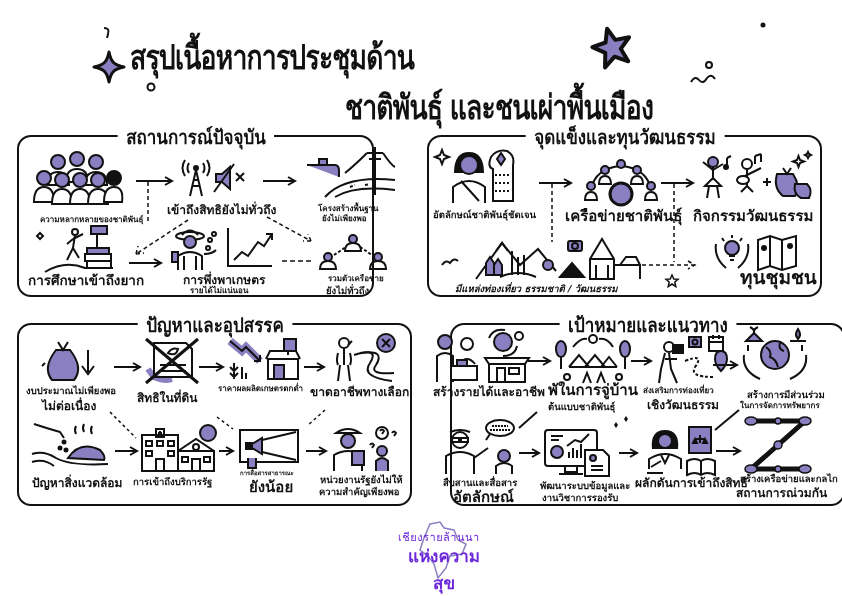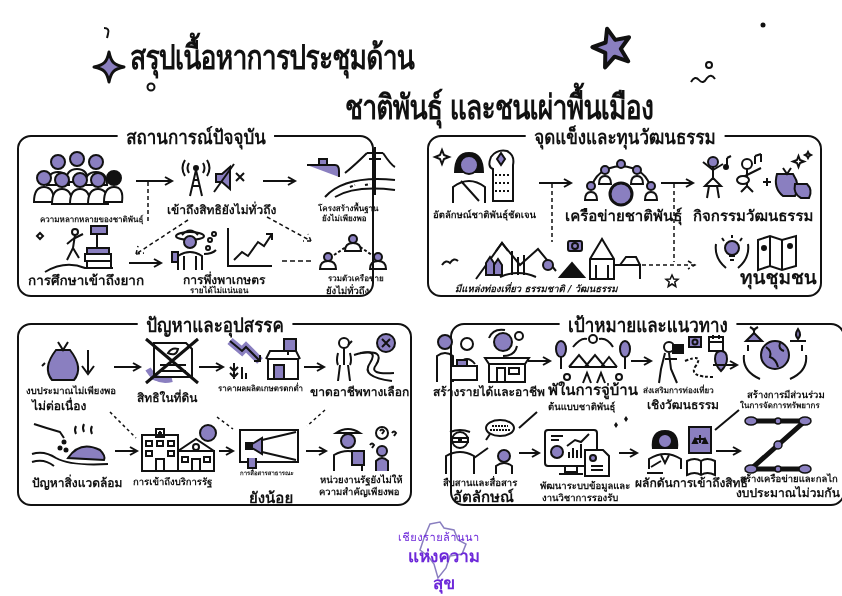--- a/index.html
+++ b/index.html
@@ -294,21 +294,21 @@
 
 <svg class="deco" style="left:38px;top:338px;" width="70" height="45" viewBox="0 0 70 45">
   <g stroke="#111" stroke-width="2" fill="none">
     <path d="M18 12 Q4 30 14 42 H36 Q46 30 32 12 Z" fill="#8a7fc0"></path>
       <path d="M20 12 H30 M20 4 L25 12 L30 4"></path>
     <path d="M50 12 V34 M44 28 L50 36 L56 28"></path>
       <path d="M4 28 l3 -3"></path>
   </g>
 </svg>
 <div class="lbl sm" style="left:26px;top:386px;">งบประมาณไม่เพียงพอ</div>
-<div class="lbl md" style="left:32px;top:400px;">ไม่ต่อเนื่อง</div>
+<div class="lbl md" style="left:42px;top:400px;">ไม่ต่อเนื่อง</div>
 
 <svg class="arrow" style="left:113px;top:362px;" width="30" height="10">
     <path d="M1 5 H26 M20 1 L27 5 L20 9" fill="none" stroke="#111" stroke-width="2"></path>
   </svg>
 
 <svg class="deco" style="left:142px;top:335px;" width="60" height="50" viewBox="0 0 60 50">
   <g stroke="#111" stroke-width="2" fill="none">
     <path d="M10 40 Q4 44 16 46" fill="#8a7fc0" stroke="none"></path>
       <path d="M6 34 Q14 48 30 44" stroke="#8a7fc0" stroke-width="6"></path>
     <path d="M12 8 H44 L50 14 V42 H12 Z"></path>
@@ -411,21 +411,21 @@
 <svg class="deco" style="left:238px;top:428px;" width="62" height="42" viewBox="0 0 62 42">
   <g stroke="#111" stroke-width="2" fill="none">
     <rect x="2" y="2" width="58" height="32"></rect>
     <path d="M14 16 L24 10 V26 L14 20 Z" fill="#8a7fc0"></path>
       <rect x="8" y="15" width="6" height="6" fill="#111"></rect>
     <path d="M24 12 L58 4 M24 24 L58 32"></path>
     <path d="M10 30 V40 H18 V30" fill="#8a7fc0"></path>
   </g>
 </svg>
 <div class="lbl" style="left:240px;top:470px;font-size:6px;">การสื่อสารสาธารณะ</div>
-<div class="lbl lg" style="left:249px;top:480px;margin-top:11px;">ยังน้อย</div>
+<div class="lbl lg" style="left:249px;top:480px;">ยังน้อย</div>
 
 <svg class="arrow" style="left:305px;top:446px;" width="24" height="10">
     <path d="M1 5 H20 M14 1 L21 5 L14 9" fill="none" stroke="#111" stroke-width="2"></path>
   </svg>
 
 <svg class="deco" style="left:330px;top:425px;" width="75" height="48" viewBox="0 0 75 48">
   <g stroke="#111" stroke-width="2" fill="none">
     <path d="M6 8 Q18 0 30 8 Z" fill="#fff"></path>
       <circle cx="18" cy="16" r="7" fill="#8a7fc0"></circle>
     <path d="M4 46 V30 Q18 22 32 30 V46"></path>
@@ -603,21 +603,21 @@
     <ellipse cx="6" cy="6" rx="6" ry="4"></ellipse>
       <ellipse cx="60" cy="6" rx="6" ry="4"></ellipse>
       <ellipse cx="6" cy="54" rx="6" ry="4"></ellipse>
       <ellipse cx="60" cy="54" rx="6" ry="4"></ellipse>
     <circle cx="33" cy="30" r="4"></circle>
       <circle cx="33" cy="6" r="3"></circle>
       <circle cx="33" cy="54" r="3"></circle>
   </g>
 </svg>
 <div class="lbl sm" style="left:740px;top:474px;">สร้างเครือข่ายและกลไก</div>
-<div class="lbl md" style="left:736px;top:487px;">งบประมาณไม่วมกัน</div>
+<div class="lbl md" style="left:736px;top:487px;">สถานการณ่วมกัน</div>
 
 <div class="logo">
   <svg style="position:absolute;left:20px;top:0;" width="60" height="60" viewBox="0 0 60 60">
     <path d="M20 4 L30 2 L34 8 L44 10 L48 20 L56 24 L52 34 L40 36 L36 48 L28 58 L24 44 L18 36 L10 30 L14 18 Z" fill="none" stroke="#8a7fc0" stroke-width="1.5"></path>
   </svg>
   <div class="l1">เชียงรายล้านนา</div>
   <div class="l2">แห่งความสุข</div>
 </div>
 
 </body></html>

